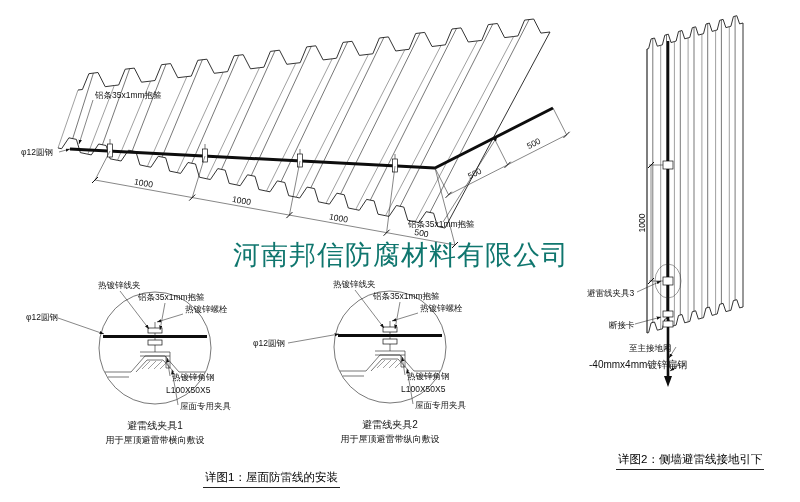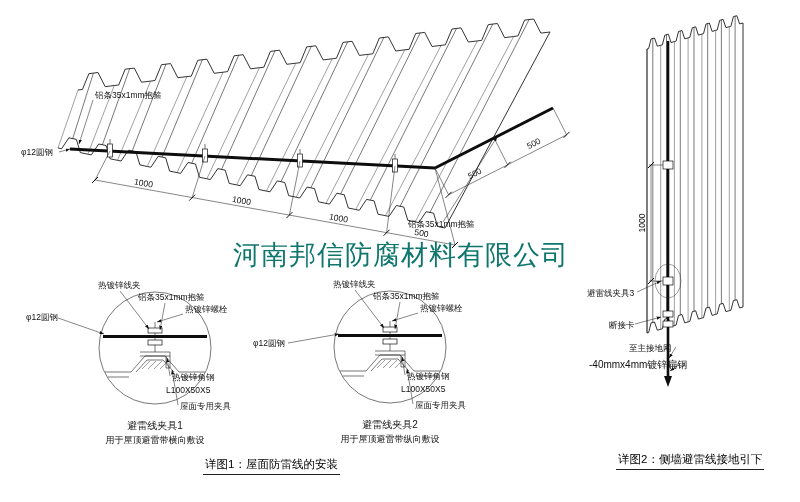--- a/index.html
+++ b/index.html
@@ -244,15 +244,15 @@
       <line x1="50" y1="309" x2="76" y2="302" marker-end="url(#arrC)"></line>
       <line x1="91" y1="332" x2="84" y2="343" marker-end="url(#arrC)"></line>
       <line x1="95" y1="349" x2="85" y2="356" marker-end="url(#arrC)"></line>
     </g>
     <text class="sm" x="2" y="281">避雷线夹具3</text>
     <text class="sm" x="24" y="313">断接卡</text>
     <text class="sm" x="44" y="336">至主接地网</text>
     <text x="4" y="353" font-size="10">-40mmx4mm镀锌扁钢</text>
   </svg>
 
-  <div class="caption" style="left:203px;top:457px">详图1：屋面防雷线的安装</div>
+  <div class="caption" style="left:203px;top:470px">详图1：屋面防雷线的安装</div>
   <div class="caption" style="left:616px;top:452px">详图2：侧墙避雷线接地引下</div>
 </div>
 
 </body></html>

